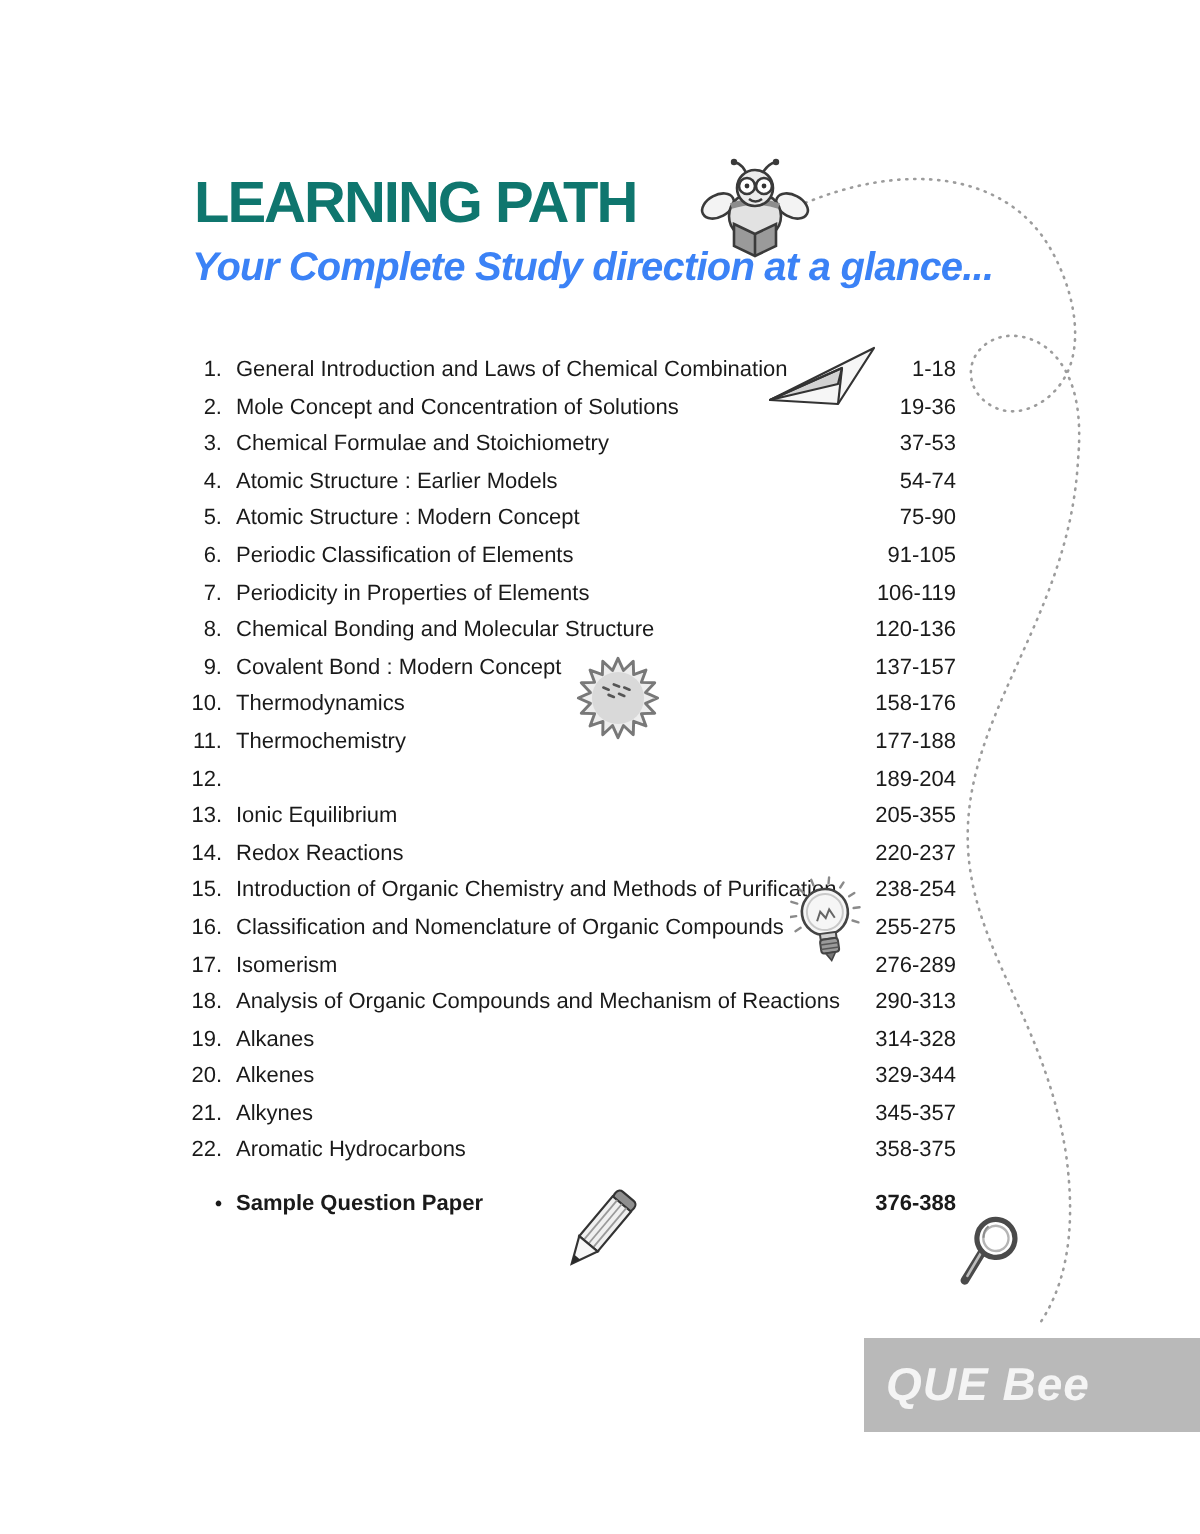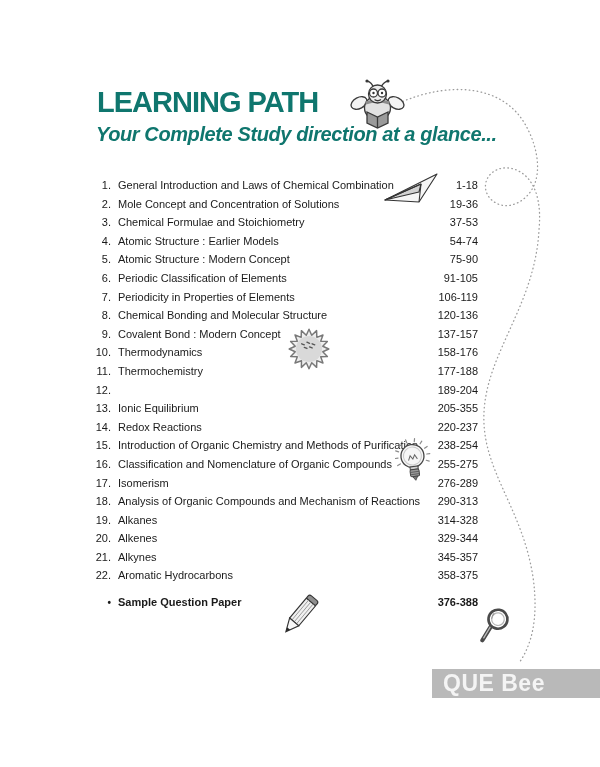--- a/index.html
+++ b/index.html
@@ -9,44 +9,45 @@
   }
   
   .page-title{
     position:absolute;left:97px;top:88px;margin:0;
     font-size:29px;font-weight:bold;letter-spacing:-1px;color:#0f766e;
     white-space:nowrap;line-height:1;
   }
   .page-subtitle{
     position:absolute;left:96px;top:124px;margin:0;
     font-size:20px;font-weight:bold;font-style:italic;letter-spacing:-0.4px;
-    color:#0f766e;white-space:nowrap;line-height:1;
+    color:#3b82f6;white-space:nowrap;line-height:1;
   }
   
   .toc{position:absolute;left:92px;top:176px;width:386px;}
   .toc-row{display:flex;align-items:baseline;height:18.6px;font-size:11px;line-height:18.6px;}
   .toc-row .num{flex:none;width:19px;text-align:right;}
   .toc-row .t{margin-left:7px;white-space:nowrap;}
   .toc-row .pages{margin-left:auto;white-space:nowrap;}
   .toc-extra{margin-top:8px;font-weight:bold;}
   .toc-extra .num{font-size:10px;}
   
   .overlay{position:absolute;left:0;top:0;pointer-events:none;}
   .icon-abs{position:absolute;pointer-events:none;}
   .bee{left:349px;top:78px;}
   .plane{left:383px;top:172px;}
   .starburst{left:285px;top:328px;}
   .bulb{left:395px;top:436px;}
   .pencil{left:280px;top:592px;}
   .magnifier{left:480px;top:606px;}
   
   .banner{
-    position:absolute;left:432px;top:669px;width:168px;height:29px;
+    position:absolute;left:432px;top:669px;width:168px;height:47px;
     background:#b9b9b9;display:flex;align-items:center;box-sizing:border-box;
     padding-left:11px;
+    font-style:italic;
   }
   .banner .brand{
     font-size:23px;font-weight:bold;letter-spacing:0.5px;color:#f4f4f4;
     white-space:nowrap;
   }
 </style>
 </head>
 <body>
 
 <div class="page">

